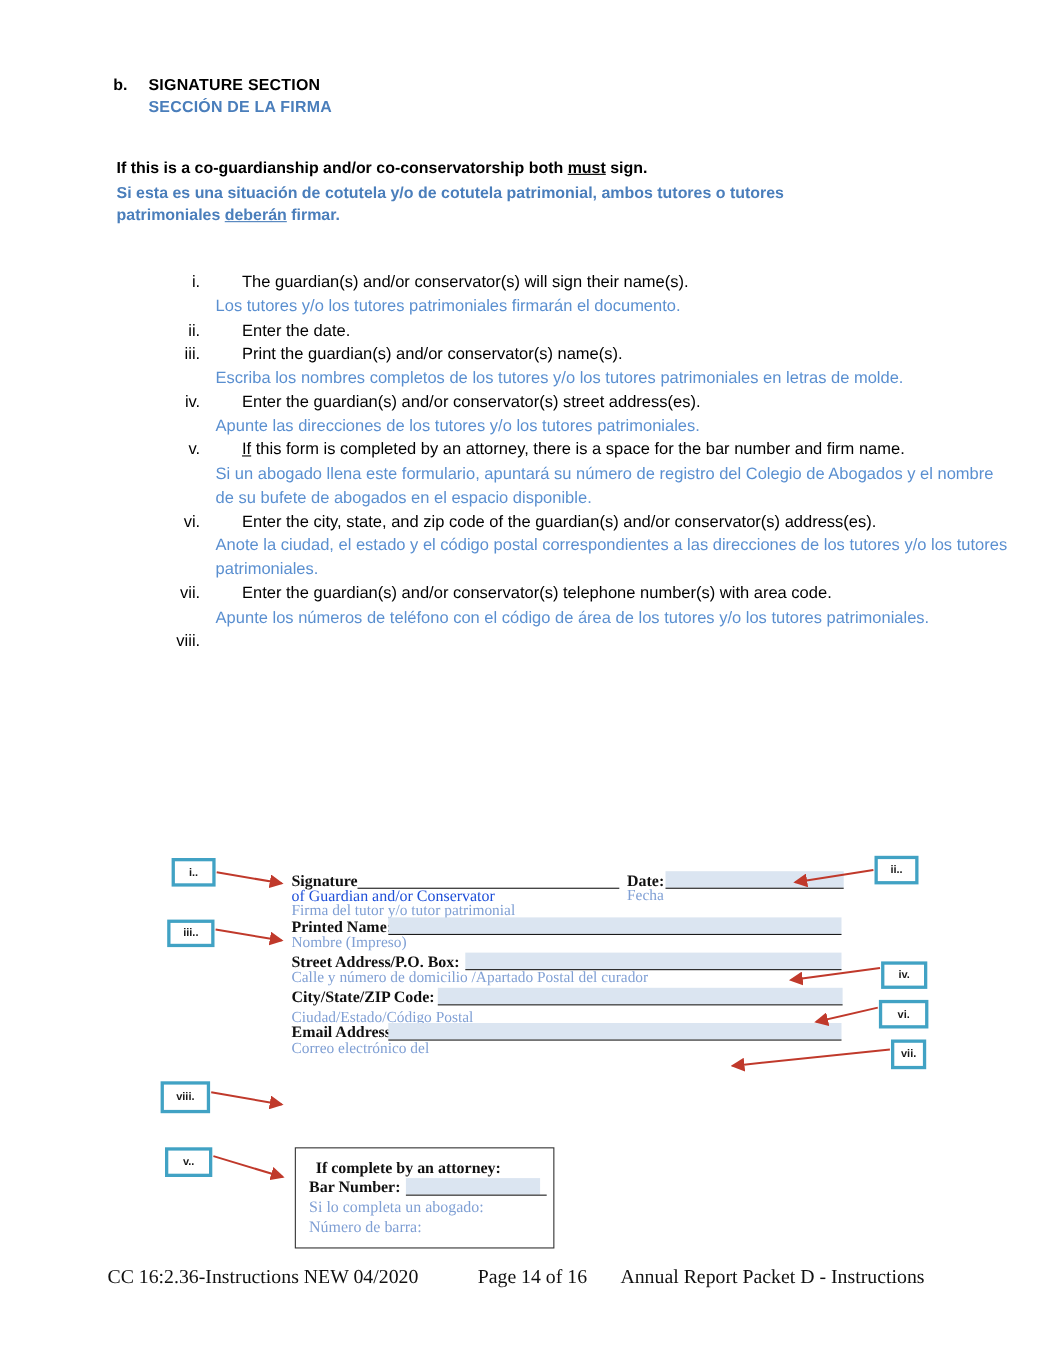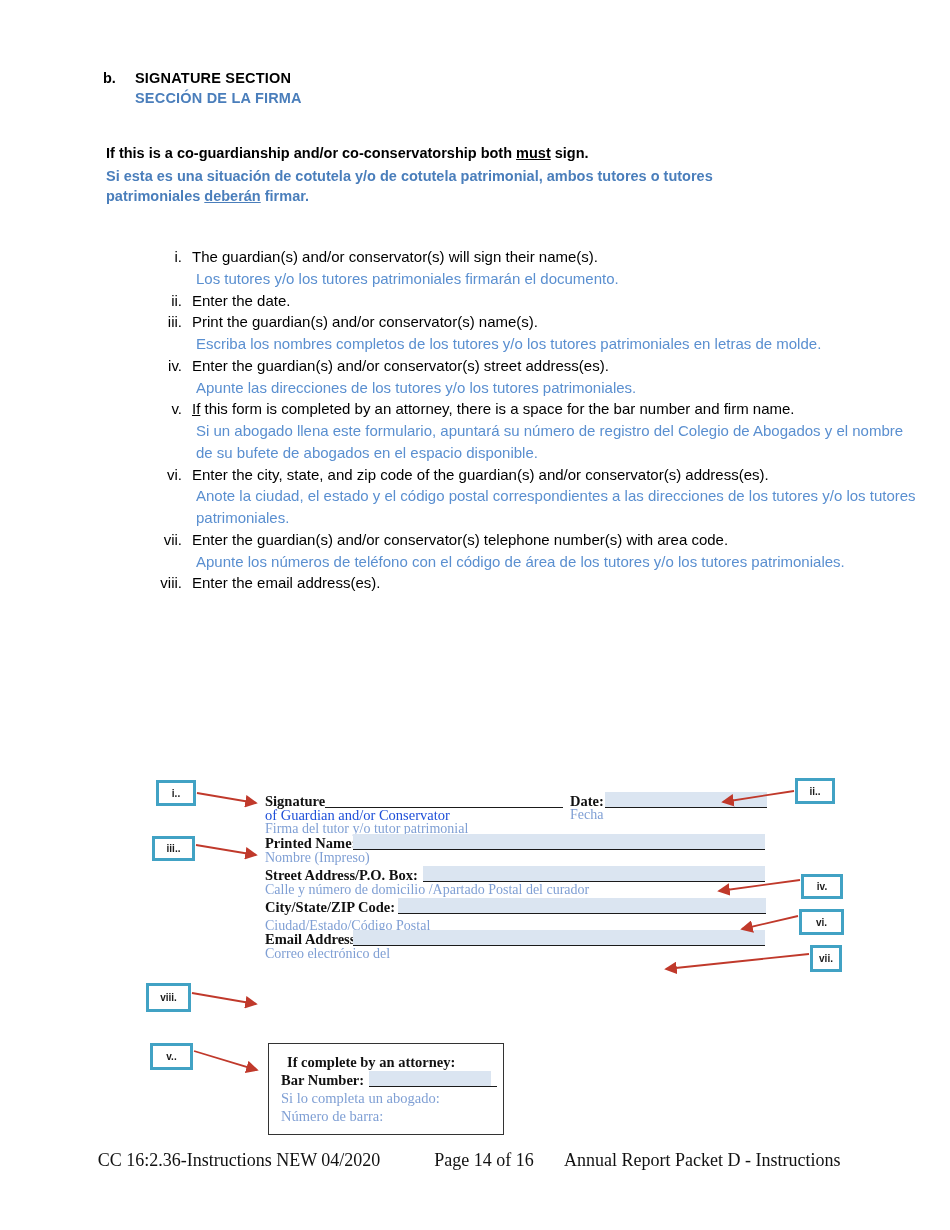--- a/index.html
+++ b/index.html
@@ -90,20 +90,21 @@
     flex: 0 0 36px;
     text-align: right;
     padding-right: 10px;
     font-size: 15px;
     line-height: 1.45;
   }
   .li-body { flex: 1 1 auto; }
   .li-en {
     font-size: 15px;
     line-height: 1.45;
+    margin-left: 28px;
   }
   .li-es {
     font-size: 15px;
     line-height: 1.45;
     color: #5a8fd0;
     padding-left: 4px;
   }
 
   
   .form-area {
@@ -290,21 +291,20 @@
       <div class="li-num">vii.</div>
       <div class="li-body">
         <div class="li-en">Enter the guardian(s) and/or conservator(s) telephone number(s) with area code.</div>
         <div class="li-es">Apunte los números de teléfono con el código de área de los tutores y/o los tutores patrimoniales.</div>
       </div>
     </div>
 
     <div class="li">
       <div class="li-num">viii.</div>
       <div class="li-body">
-        <div class="li-en">Enter the email address(es).</div>
       </div>
     </div>
 
   </div>
 
   <div class="form-area">
 
     <div class="frow" style="height:42px;">
       <div class="flabel" style="position:absolute;left:0;top:0;">Signature</div>
       <div class="uline" style="left:60px; top:14px; width:238px;"></div>

